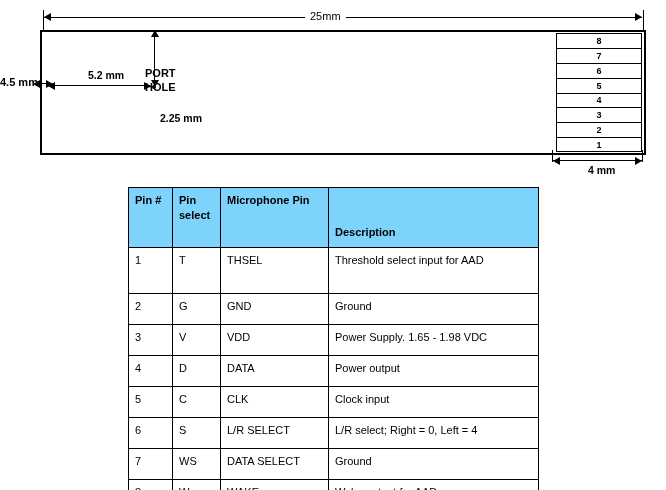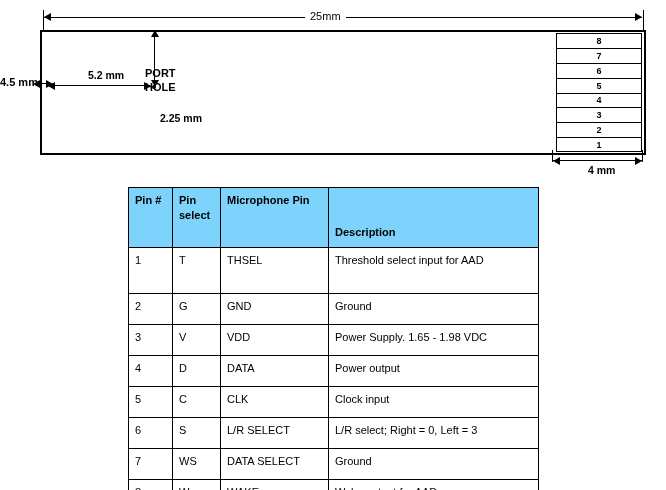--- a/index.html
+++ b/index.html
@@ -372,21 +372,21 @@
       <tr>
         <td>5</td>
         <td>C</td>
         <td>CLK</td>
         <td>Clock input</td>
       </tr>
       <tr>
         <td>6</td>
         <td>S</td>
         <td>L/R SELECT</td>
-        <td>L/R select; Right = 0, Left = 3</td>
+        <td>L/R select; Right = 0, Left = 4</td>
       </tr>
       <tr>
         <td>7</td>
         <td>WS</td>
         <td>DATA SELECT</td>
         <td>Ground</td>
       </tr>
       <tr>
         <td>8</td>
         <td>W</td>

